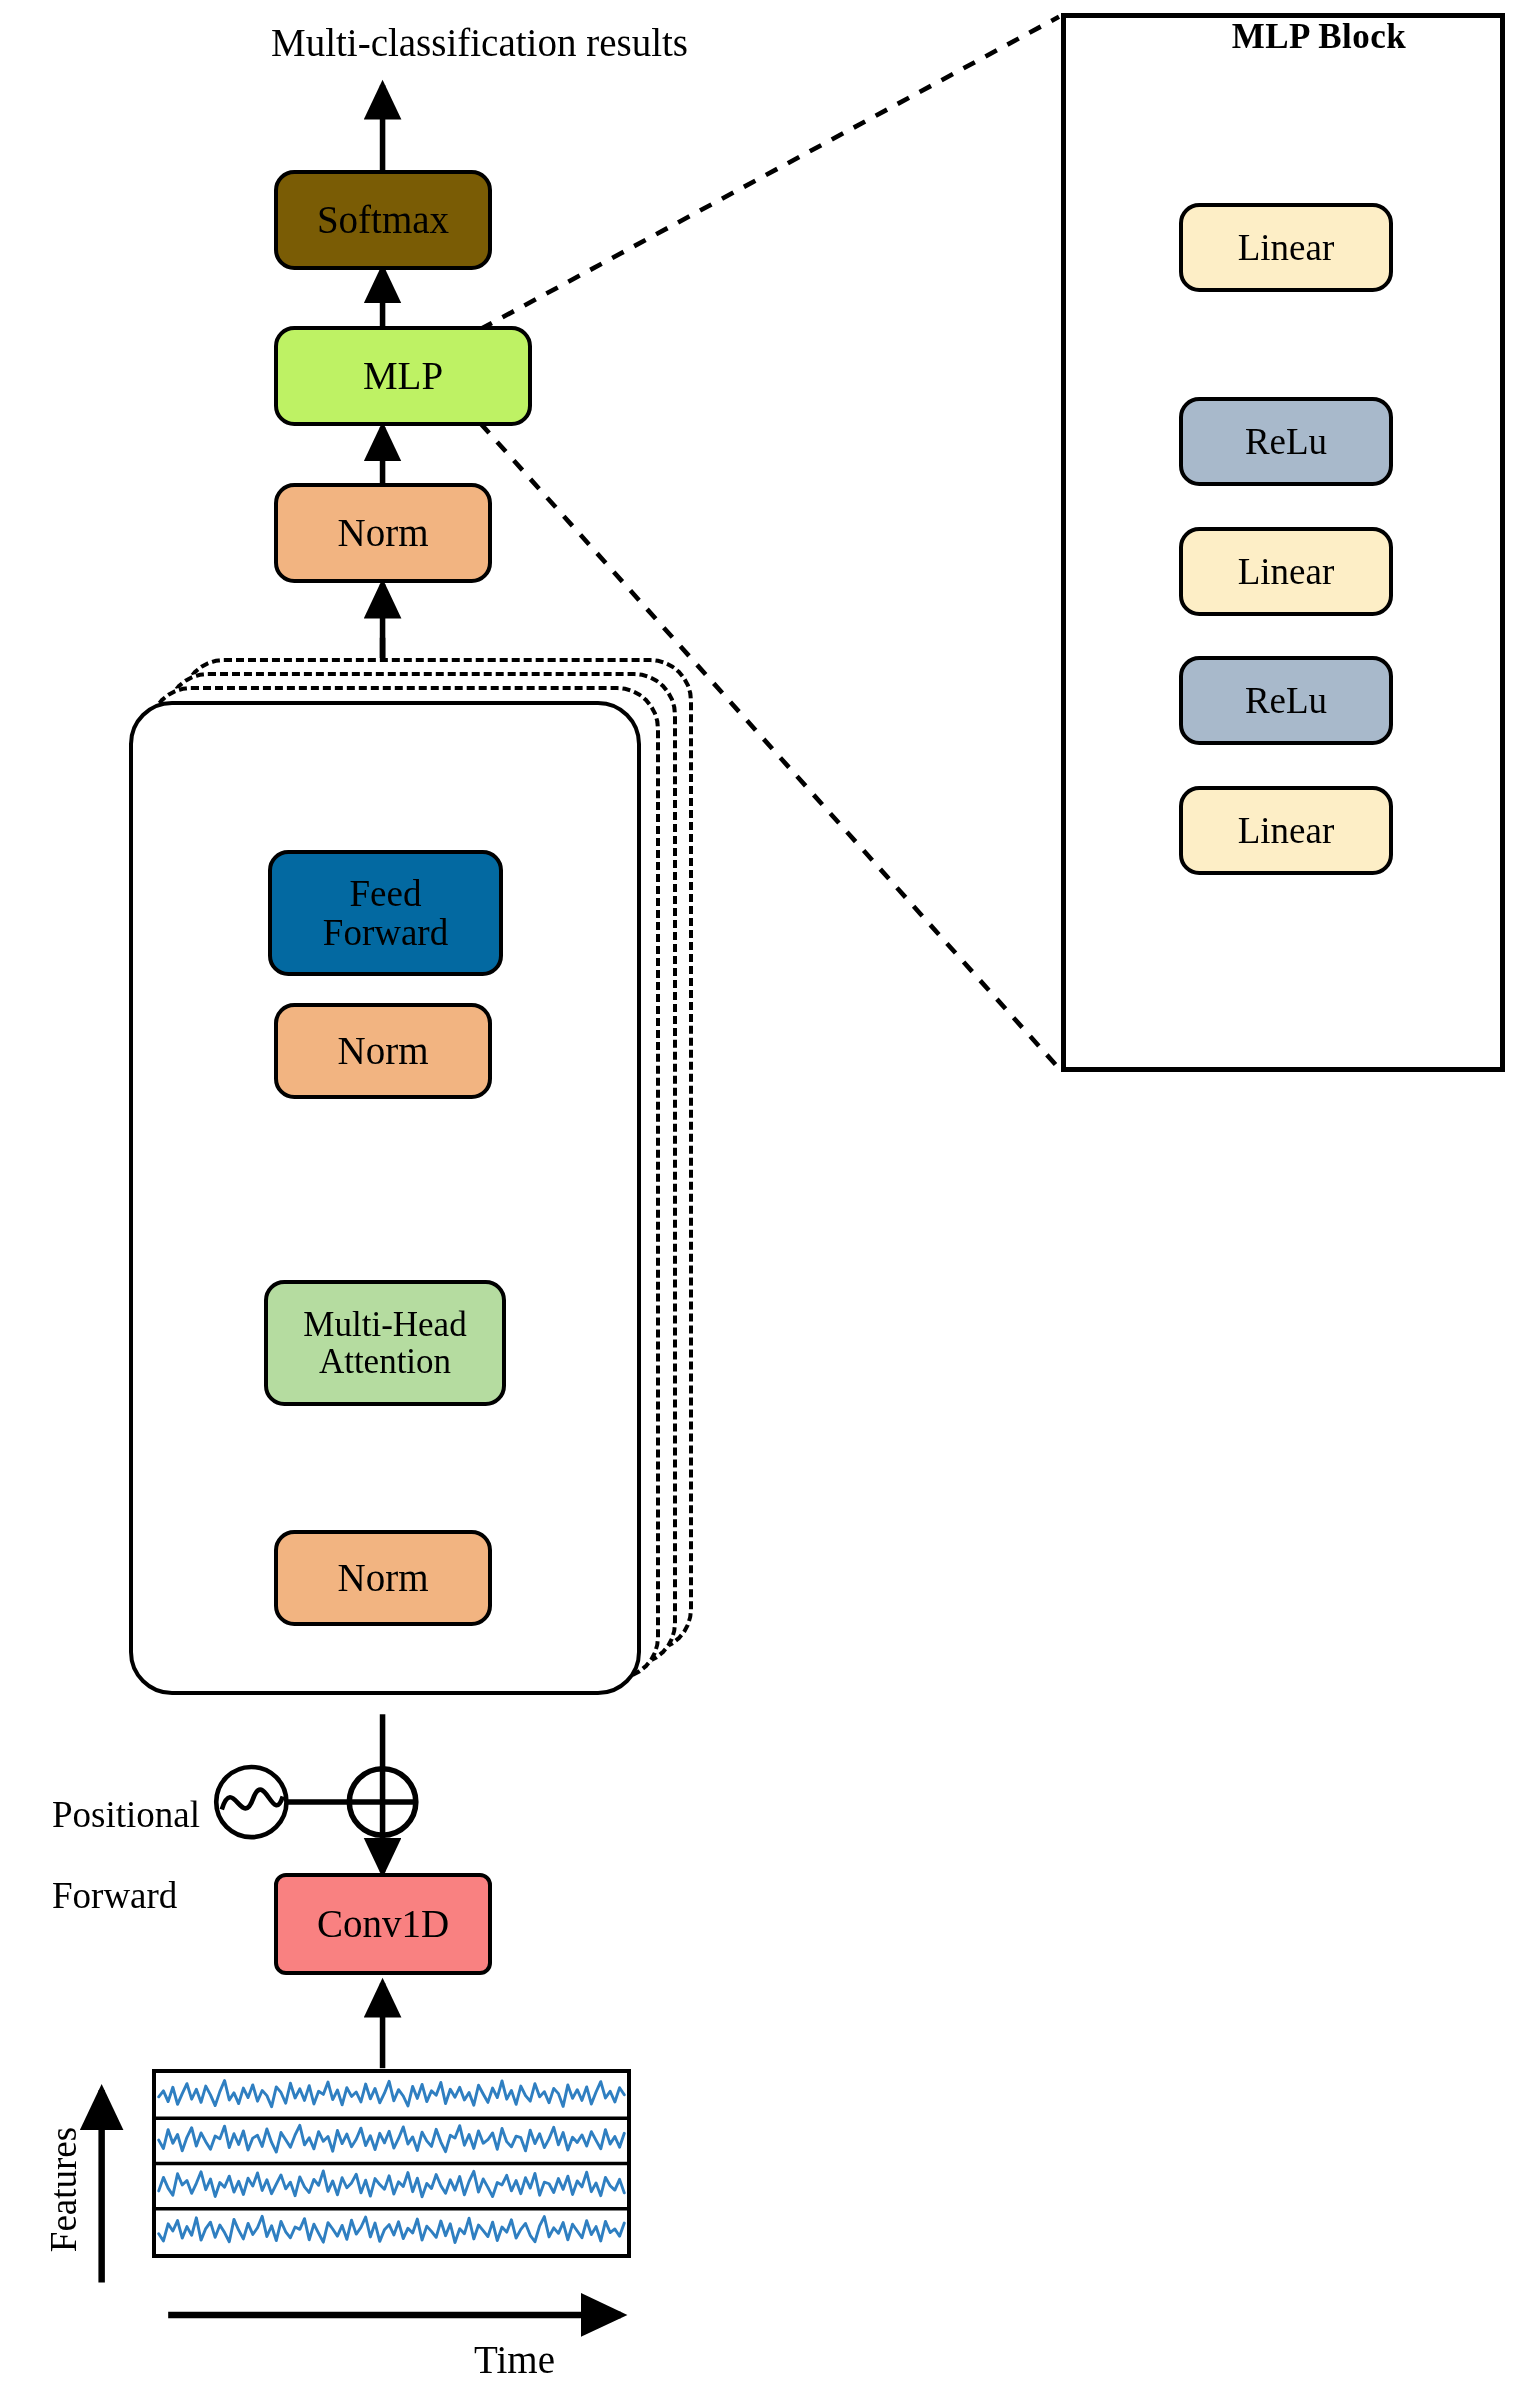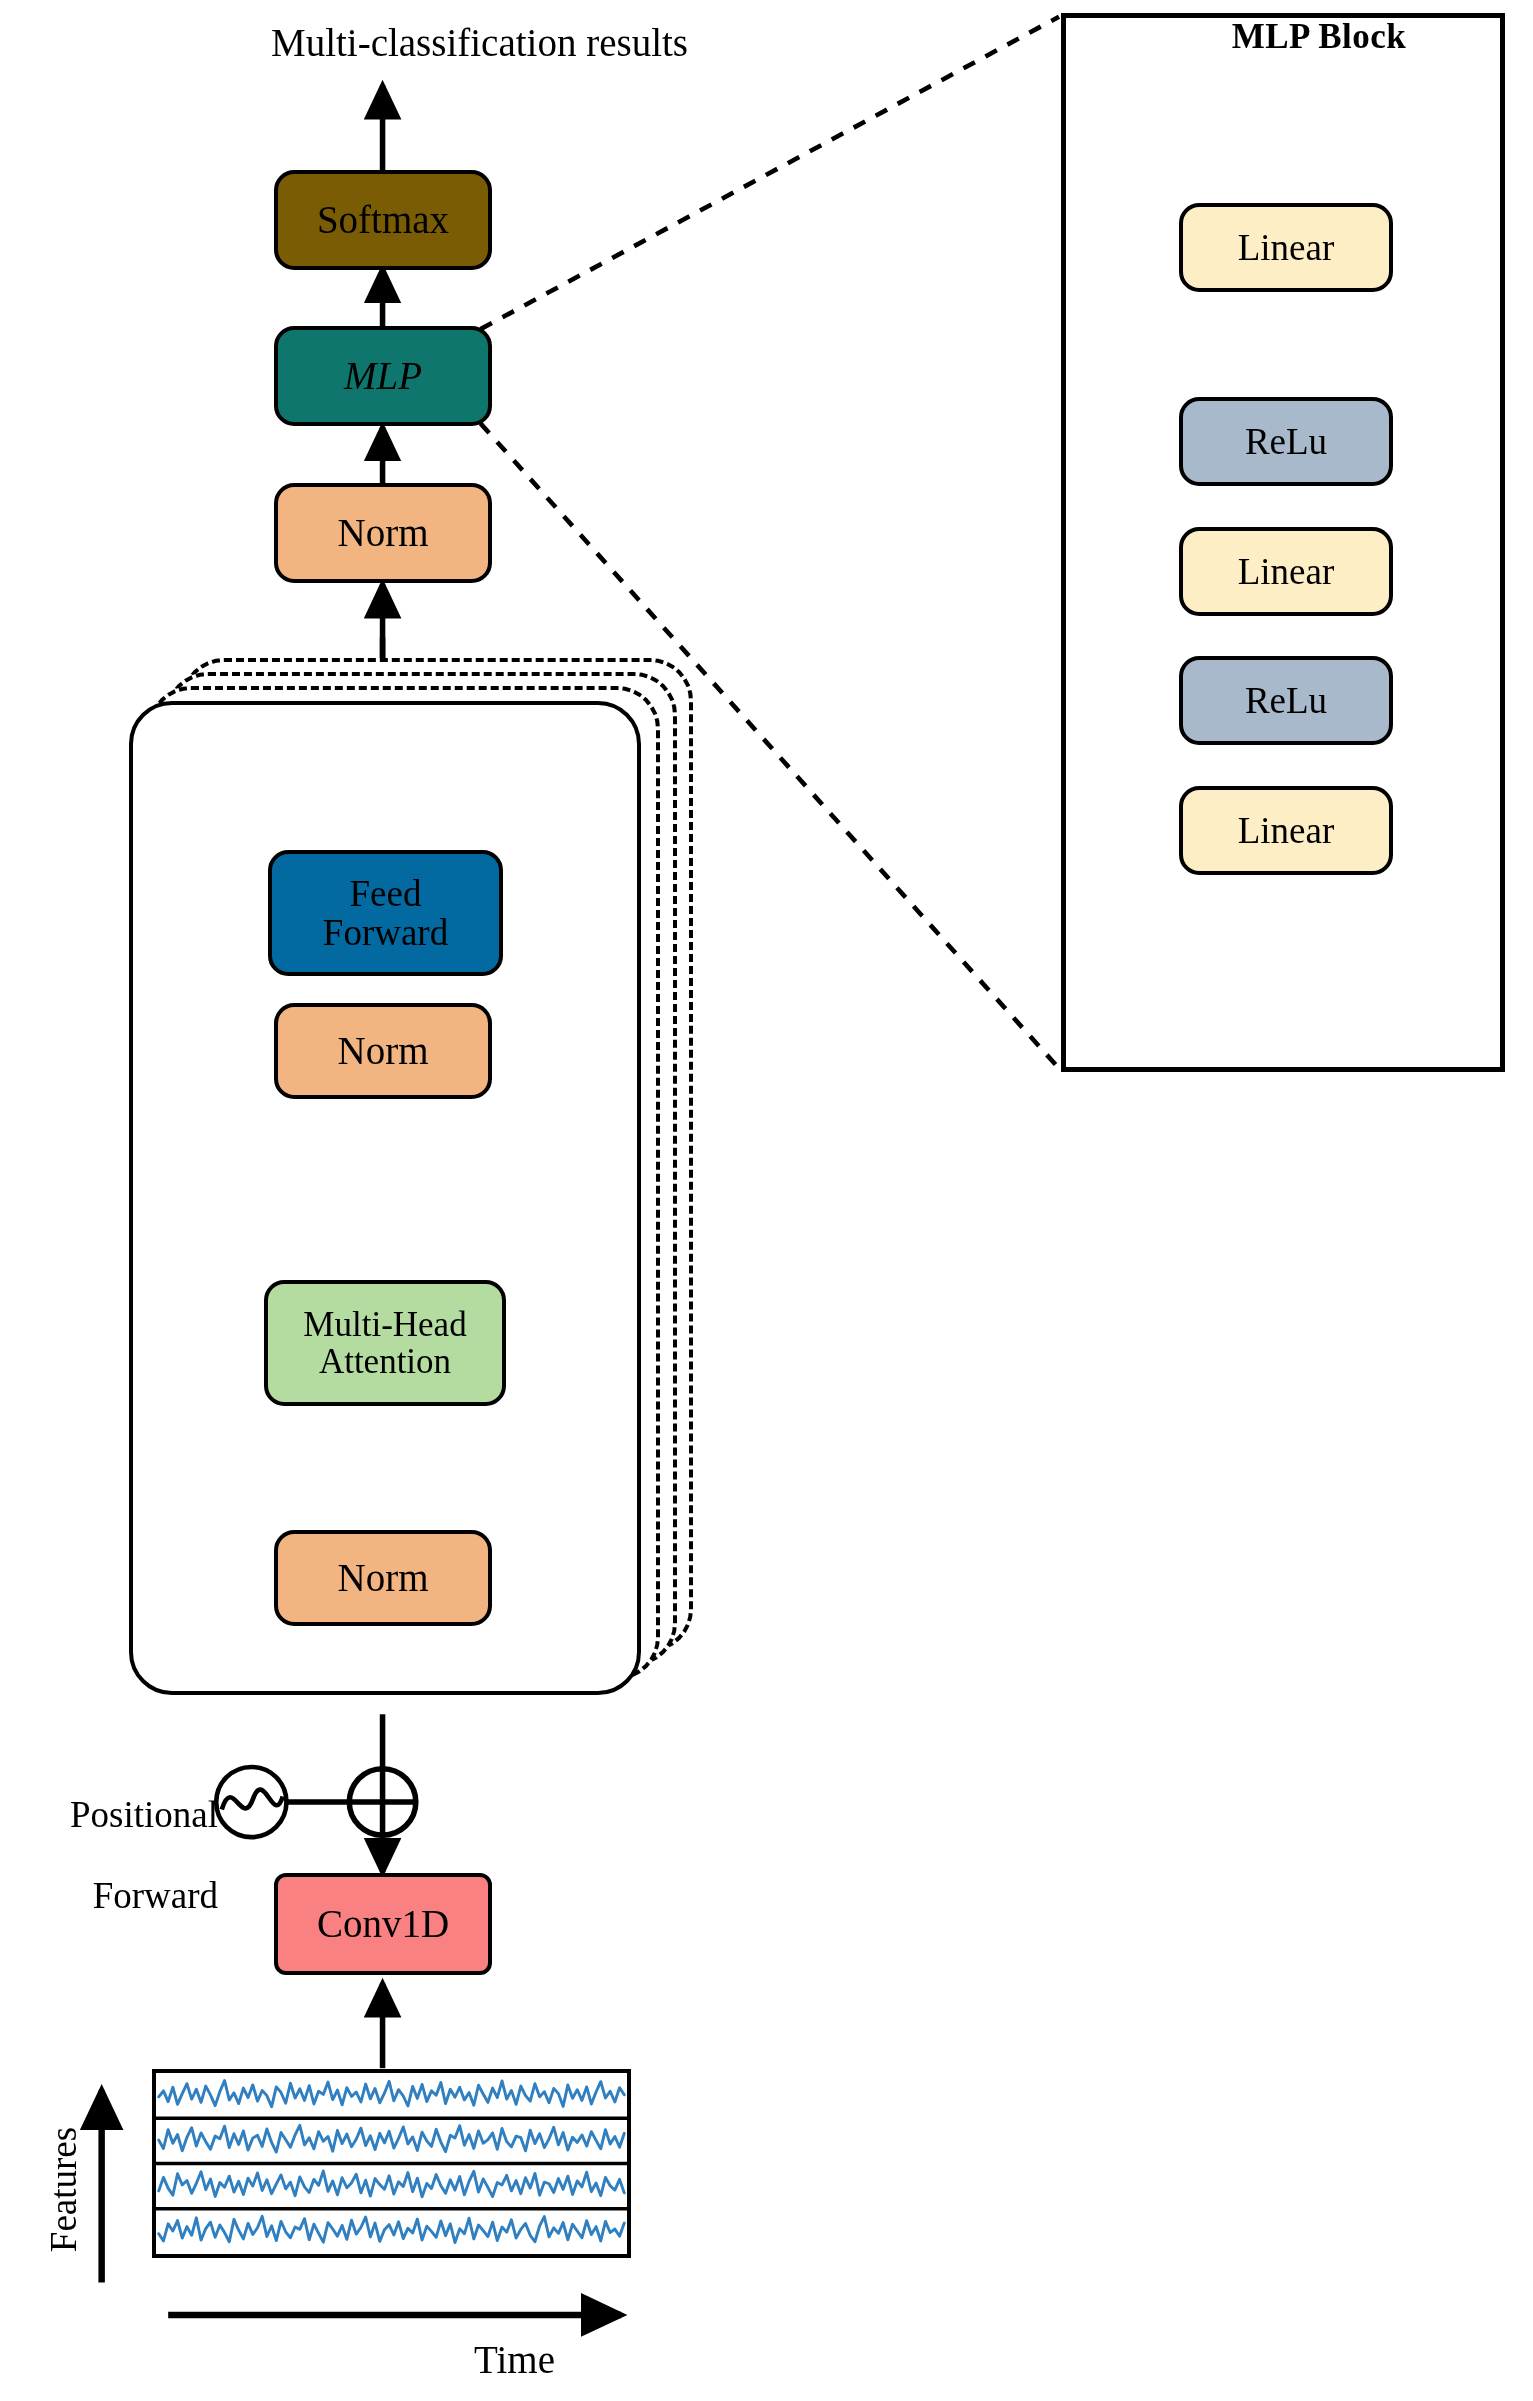--- a/index.html
+++ b/index.html
@@ -224,21 +224,21 @@
   <div class="ghost" style="left:165px; top:672px; width:512px; height:994px;"></div>
   <div class="ghost" style="left:148px; top:686px; width:512px; height:994px;"></div>
   <div id="encoder-card" style="left:129px; top:701px; width:512px; height:994px;"></div>
 
   <div class="lbl center" style="left:78px; top:20.3px; width:610px; font-size:39px;">Multi-classification results</div>
 
   <div class="node" style="left:274px; top:170px; width:218px; height:100px; background:#7a5c05;">
     <span style="font-size:39px;">Softmax</span>
   </div>
 
-  <div class="node" style="left:274px; top:326px; width:218px; height:100px; background:#0f766e;font-style:italic;">
+  <div class="node" style="left:274px; top:326px; width:258px; height:100px; background:#bef264;">
     <span style="font-size:39px;">MLP</span>
   </div>
 
   <div class="node" style="left:274px; top:483px; width:218px; height:100px; background:#f2b481;">
     <span style="font-size:39px;">Norm</span>
   </div>
 
   <div class="node" style="left:268px; top:850px; width:235px; height:126px; background:#0369a1;">
     <div style="font-size:37px;">
       <span style="display: block;">Feed</span>
@@ -254,21 +254,21 @@
     <div style="font-size:35px;">
       <span style="display: block;">Multi-Head</span>
       <span style="display: block;">Attention</span>
     </div>
   </div>
 
   <div class="node" style="left:274px; top:1530px; width:218px; height:96px; background:#f2b481;">
     <span style="font-size:39px;">Norm</span>
   </div>
 
-  <div class="lbl" style="left:15px; top:1754px; width:203px; font-size:37px; line-height:1.1; text-align:right;">
+  <div class="lbl" style="left:15px; top:1754px; width:203px; font-size:37px; line-height:1.1; text-align:left;">
     <span>Positional</span><br>
     <span>Forward</span>
   </div>
 
   <div class="node" style="left:274px; top:1873px; width:218px; height:102px; background:#f98181;border-radius:12px;">
     <span style="font-size:39px;">Conv1D</span>
   </div>
 
   <div id="signal-box">
     <svg viewBox="0 0 518 205" preserveAspectRatio="none">

